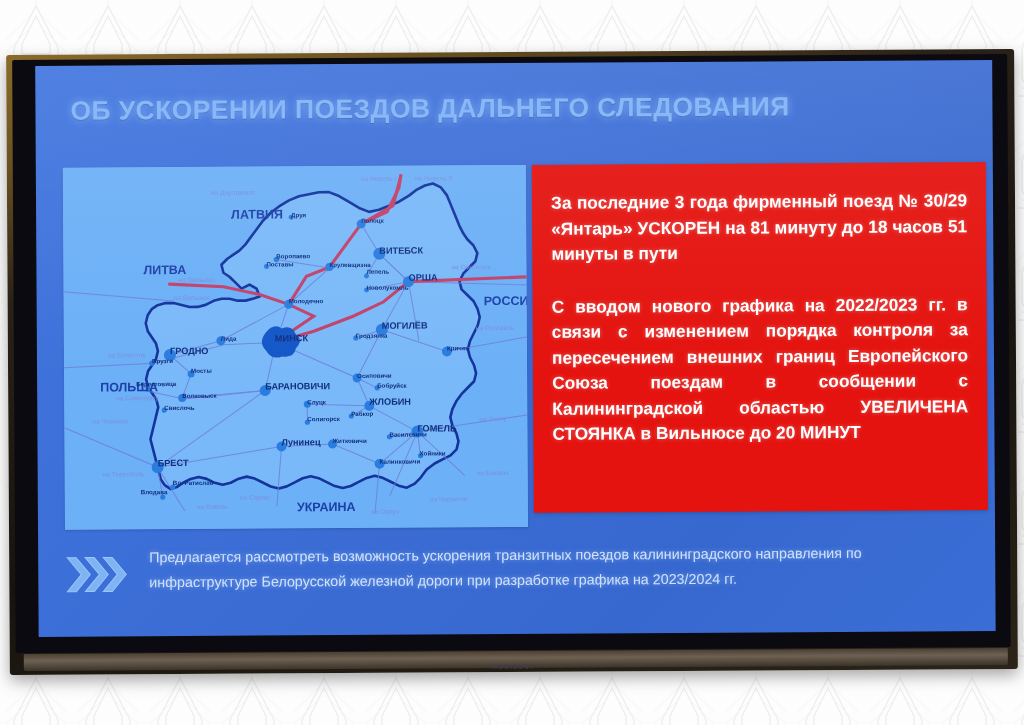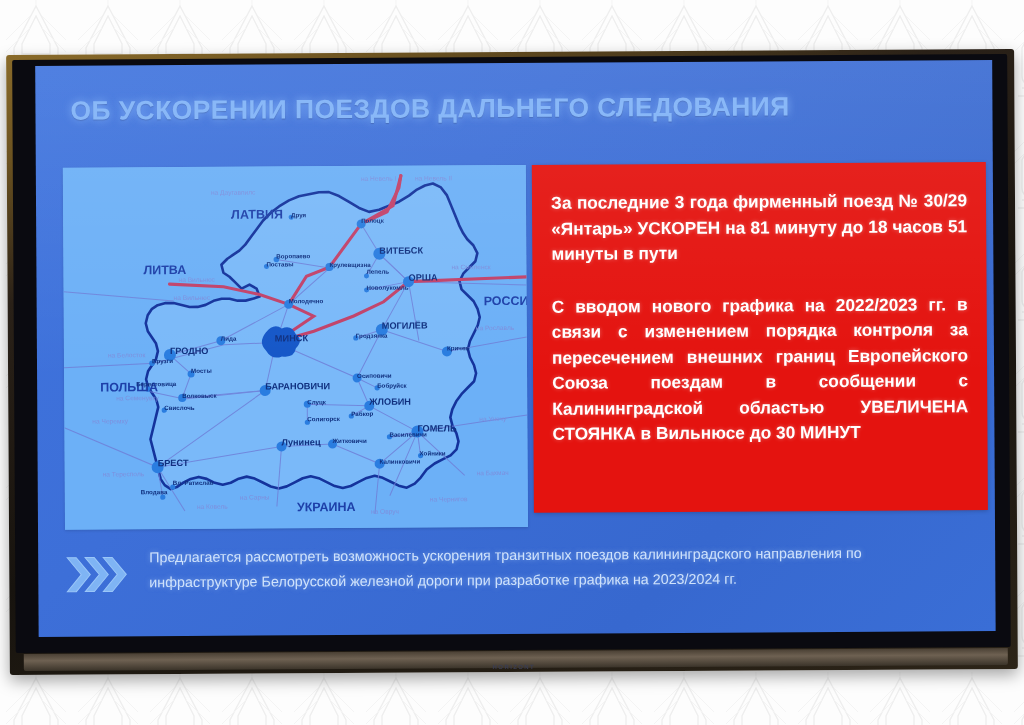--- a/index.html
+++ b/index.html
@@ -327,21 +327,21 @@
             <text x="412" y="310" font-size="6.6" fill="#7d8fdd" font-weight="normal" font-family="&quot;Liberation Sans&quot;, sans-serif">на Бахмач</text>
             <text x="415" y="256" font-size="6.6" fill="#7d8fdd" font-weight="normal" font-family="&quot;Liberation Sans&quot;, sans-serif">на Унечу</text>
             <text x="412" y="165" font-size="6.6" fill="#7d8fdd" font-weight="normal" font-family="&quot;Liberation Sans&quot;, sans-serif">на Рославль</text>
           </g>
       </svg>
     </div>
 
     <div id="redbox">
       <div class="rb-inner">
         <p class="p1">За последние <b>3</b> года фирменный поезд № 30/29 «Янтарь» УСКОРЕН на <b>81</b> минуту до 18 часов 51 минуты в пути</p>
-        <p class="p2">С вводом нового графика на 2022/2023 гг. в связи с изменением порядка контроля за пересечением внешних границ Европейского Союза поездам в сообщении с Калининградской областью УВЕЛИЧЕНА СТОЯНКА в Вильнюсе до <b>30</b> МИНУТ</p>
+        <p class="p2">С вводом нового графика на 2022/2023 гг. в связи с изменением порядка контроля за пересечением внешних границ Европейского Союза поездам в сообщении с Калининградской областью УВЕЛИЧЕНА СТОЯНКА в Вильнюсе до <b>20</b> МИНУТ</p>
       </div>
     </div>
 
     <div id="bottom-note">
       <div id="chevrons">
         <svg width="66" height="42" viewBox="0 0 66 42">
           <g fill="#7fb4f4" stroke="#9ac6f8" stroke-width="1">
             <path d="M2 4 L16 21 L2 38 L11 38 L25 21 L11 4 Z"></path>
             <path d="M20 4 L34 21 L20 38 L29 38 L43 21 L29 4 Z"></path>
             <path d="M38 4 L52 21 L38 38 L47 38 L61 21 L47 4 Z"></path>

